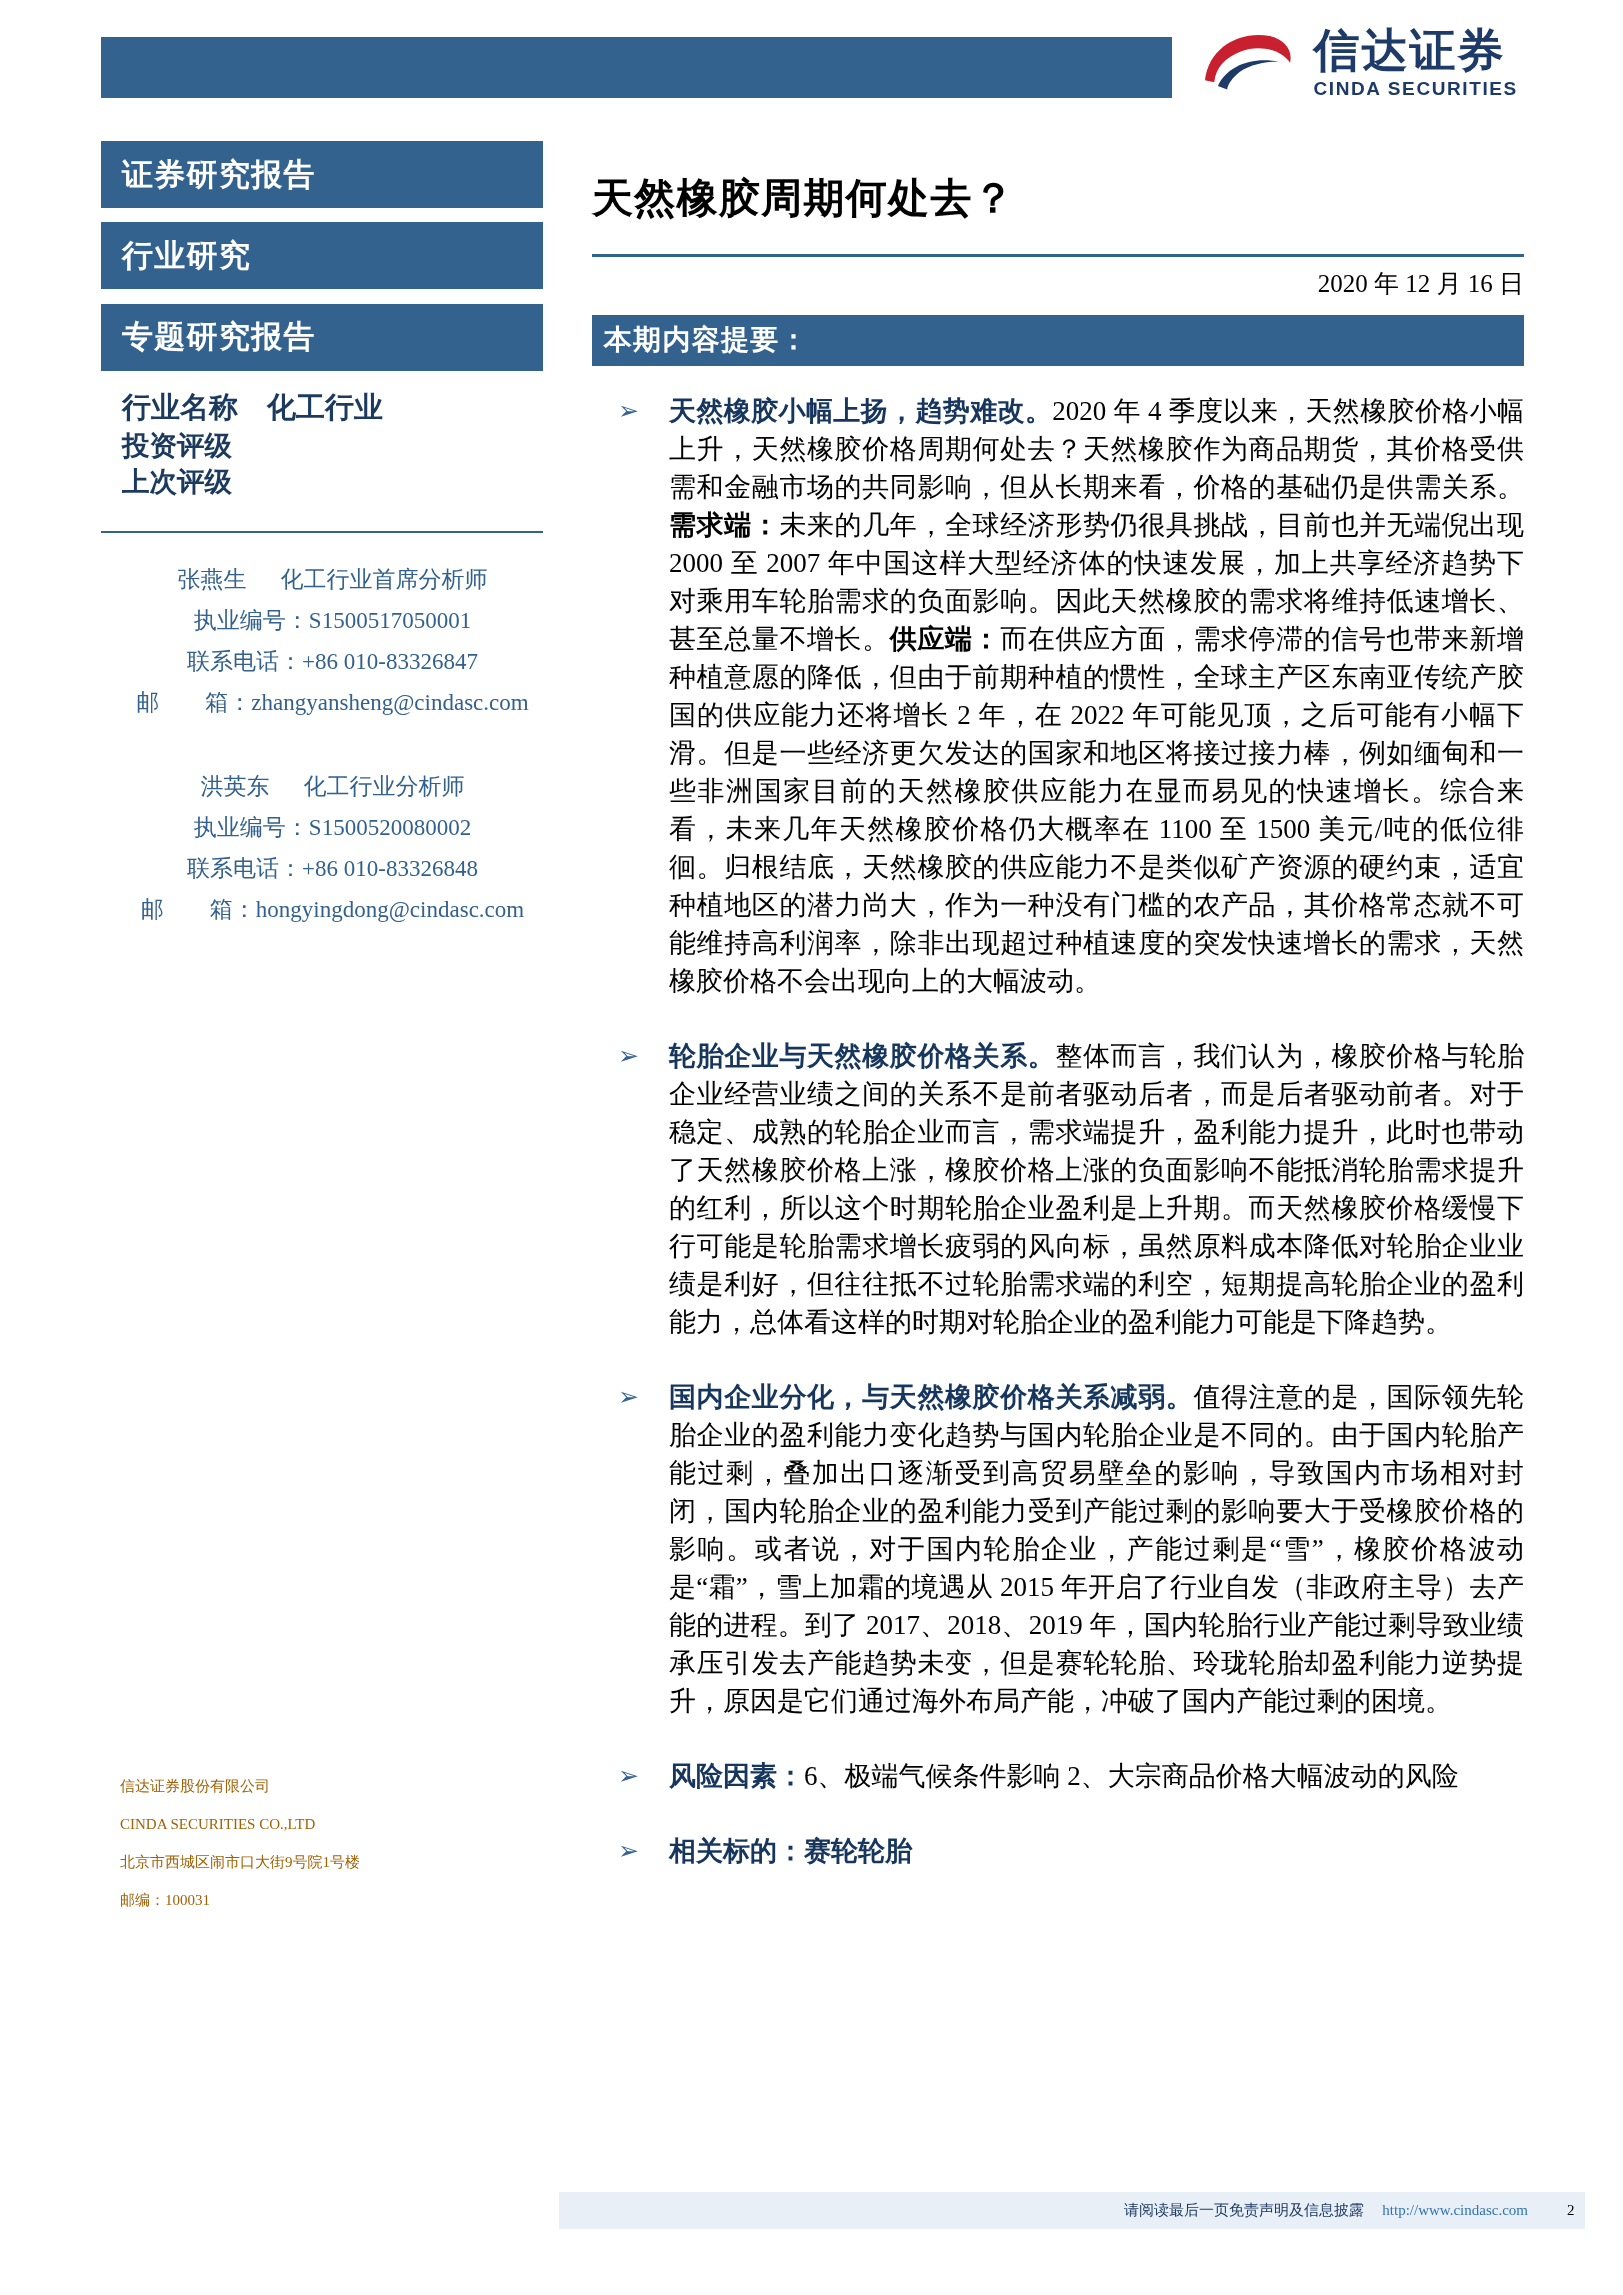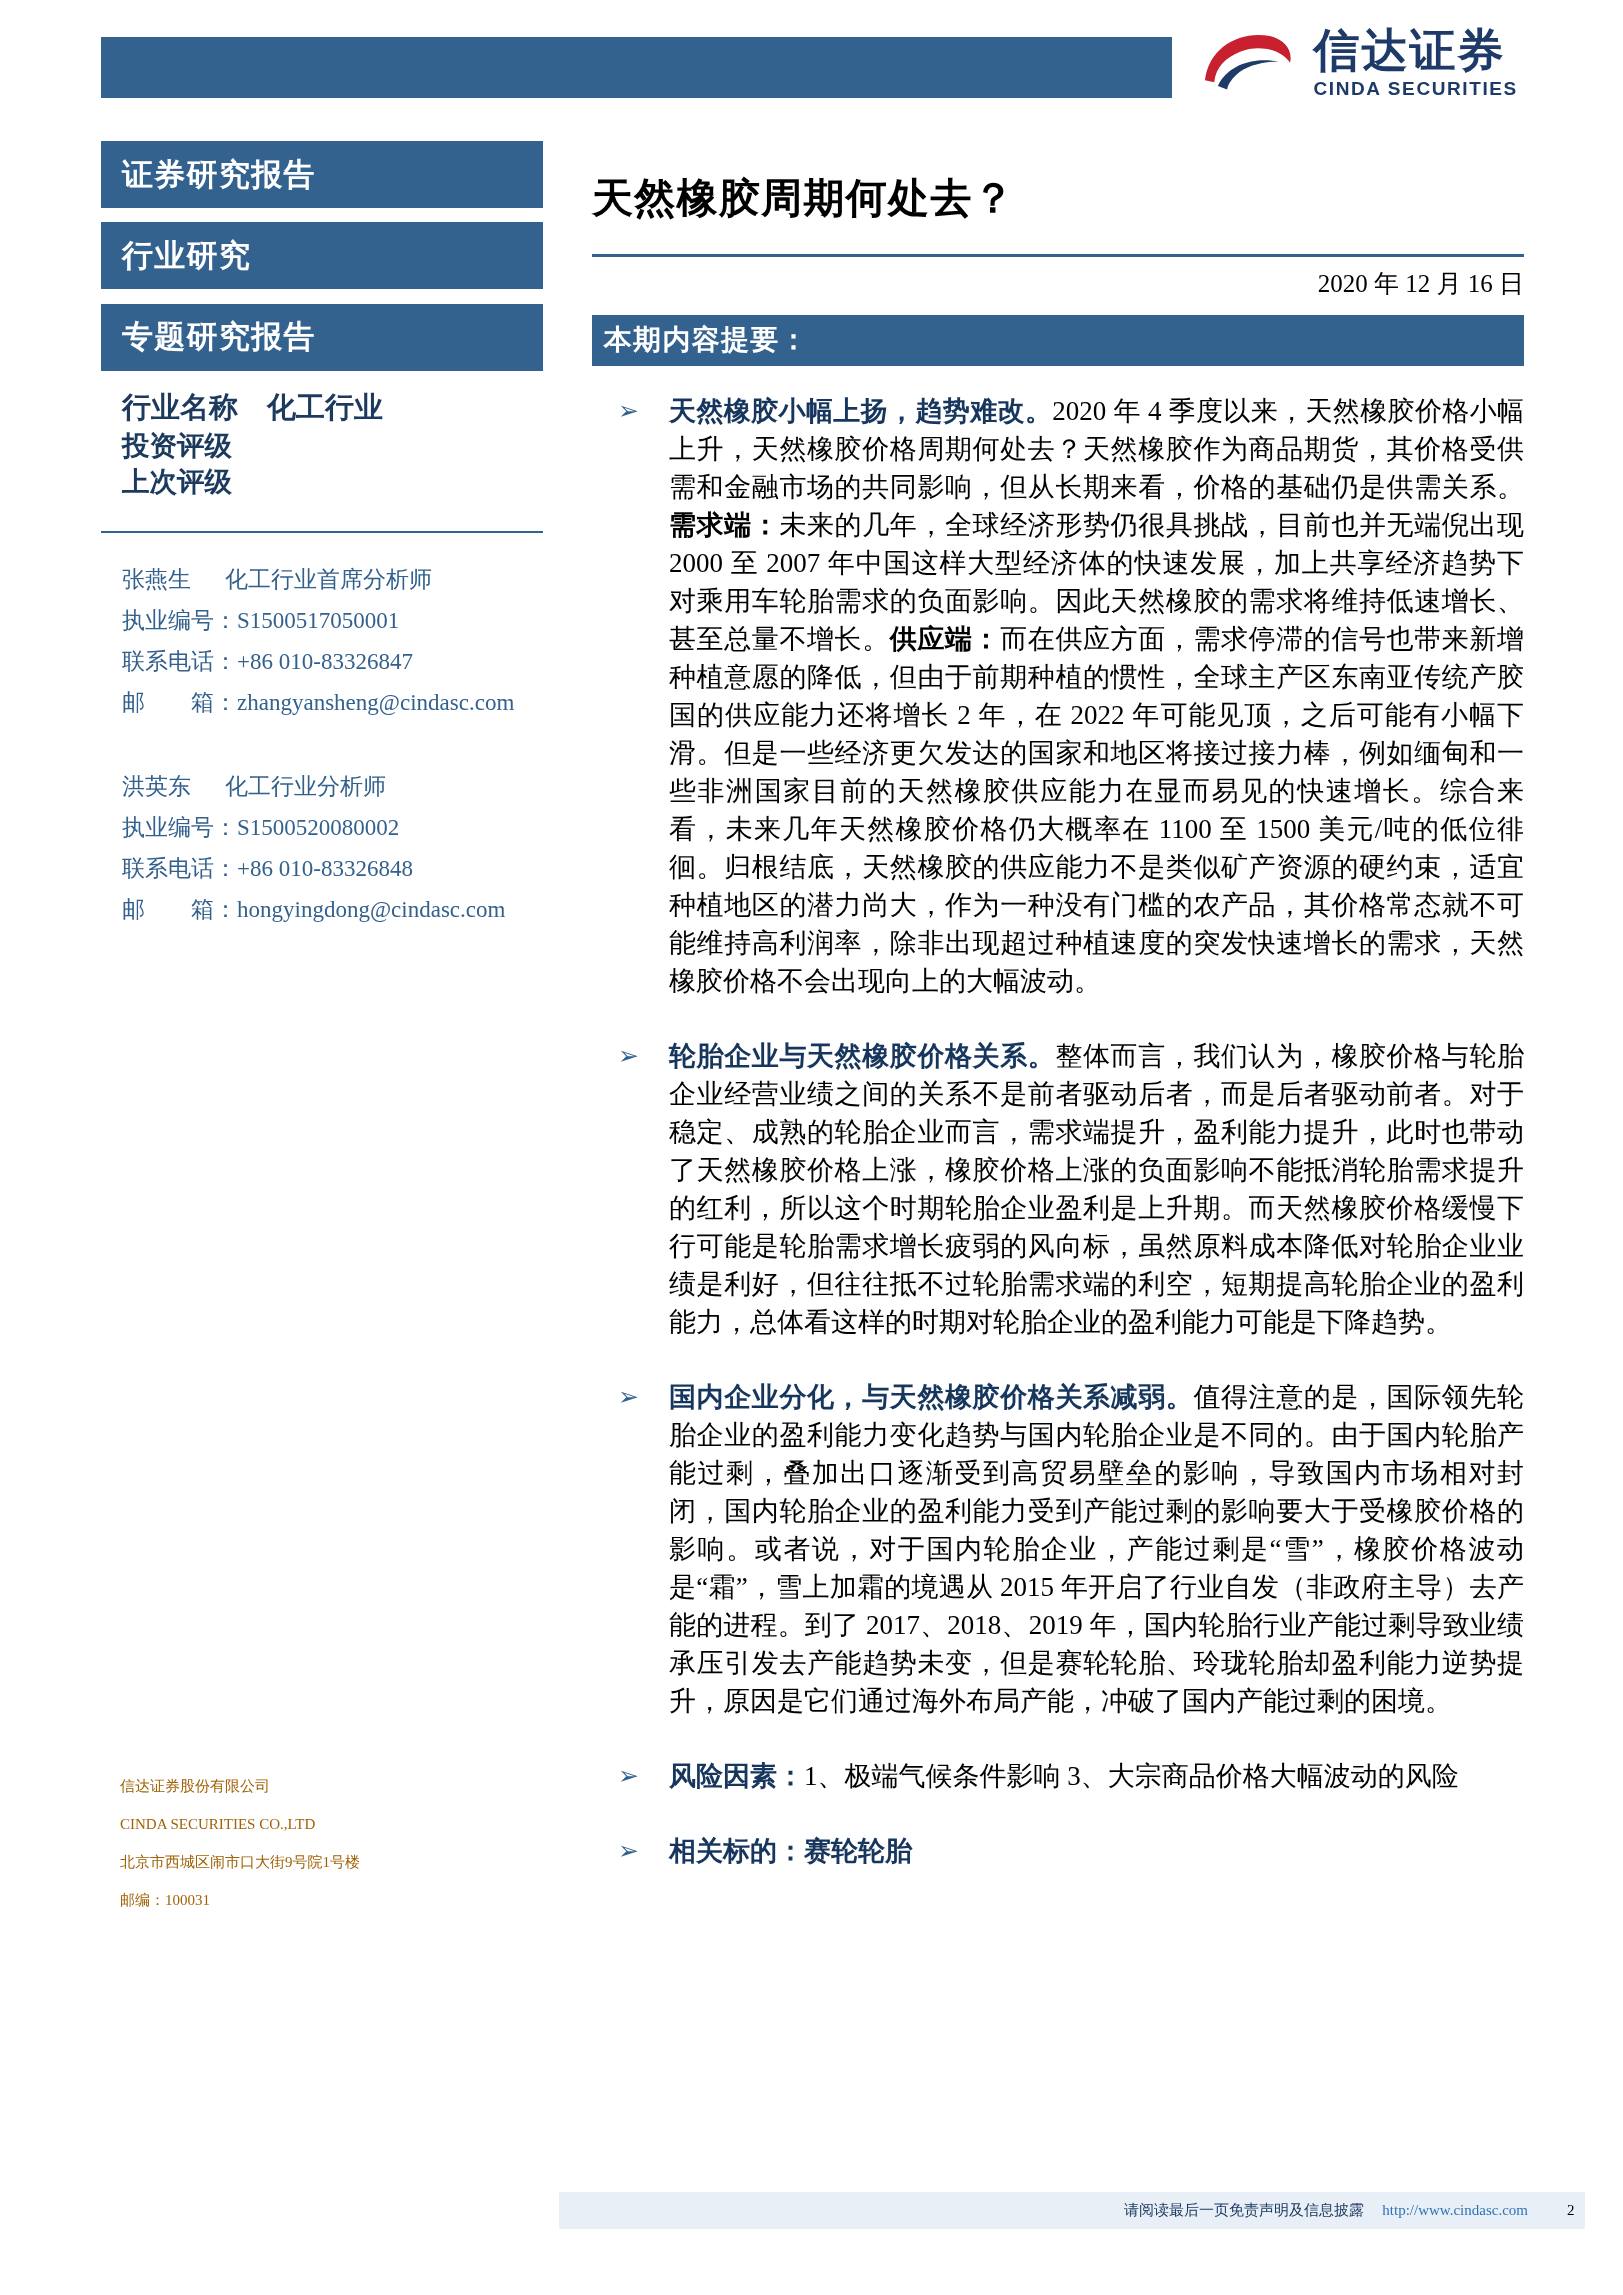--- a/index.html
+++ b/index.html
@@ -17,21 +17,21 @@
   .logo-text .en { font-size:19px; font-weight:bold; color:#1d3a68; letter-spacing:1.6px; margin-top:2.6px;
                    font-family:"Liberation Sans","DejaVu Sans",sans-serif; }
 
   .sidebar { position:absolute; left:101px; top:141px; width:442px; }
   .side-box { height:67px; margin-bottom:14.4px; background:#33628e; color:#fff; font-weight:bold;
               font-size:31px; display:flex; align-items:center; padding-left:21px; letter-spacing:1.3px; }
   .industry-row { margin-top:17px; font-size:29px; font-weight:bold; color:#1c3a5e; padding-left:21px; }
   .industry-row .val { margin-left:29px; }
   .rating { font-size:27.5px; font-weight:bold; color:#1c3a5e; padding-left:21px; }
   .side-divider { margin-top:31px; border-top:2.6px solid #33628e; }
-  .analyst { margin-top:26px; padding-left:21px; color:#33618e; font-size:23px; line-height:41px; }
+  .analyst { margin-top:26px; padding-left:21px; color:#33618e; font-size:23px; line-height:41px;text-align:center; }
   .analyst .atitle { margin-left:34px; }
   .analyst + .analyst { margin-top:43px; }
 
   .company { position:absolute; left:120px; top:1767px; color:#a16207; font-size:15px; line-height:38px; }
 
   .main { position:absolute; left:592px; top:171px; width:932px; }
   .title { font-size:41px; font-weight:bold; color:#000; letter-spacing:1.3px;
            font-family:"Liberation Sans","DejaVu Sans",sans-serif; }
   .rule { margin-top:27.5px; height:3.3px; background:#33628e; }
   .date { margin-top:10.5px; text-align:right; font-size:25px; color:#000; }
@@ -124,21 +124,21 @@
       <p class="btext"><span class="lead">轮胎企业与天然橡胶价格关系。</span><span>整体而言，我们认为，橡胶价格与轮胎企业经营业绩之间的关系不是前者驱动后者，而是后者驱动前者。对于稳定、成熟的轮胎企业而言，需求端提升，盈利能力提升，此时也带动了天然橡胶价格上涨，橡胶价格上涨的负面影响不能抵消轮胎需求提升的红利，所以这个时期轮胎企业盈利是上升期。而天然橡胶价格缓慢下行可能是轮胎需求增长疲弱的风向标，虽然原料成本降低对轮胎企业业绩是利好，但往往抵不过轮胎需求端的利空，短期提高轮胎企业的盈利能力，总体看这样的时期对轮胎企业的盈利能力可能是下降趋势。</span></p>
     </div>
 
     <div class="bullet">
       <span class="marker">➢</span>
       <p class="btext"><span class="lead">国内企业分化，与天然橡胶价格关系减弱。</span><span>值得注意的是，国际领先轮胎企业的盈利能力变化趋势与国内轮胎企业是不同的。由于国内轮胎产能过剩，叠加出口逐渐受到高贸易壁垒的影响，导致国内市场相对封闭，国内轮胎企业的盈利能力受到产能过剩的影响要大于受橡胶价格的影响。或者说，对于国内轮胎企业，产能过剩是“雪”，橡胶价格波动是“霜”，雪上加霜的境遇从 2015 年开启了行业自发（非政府主导）去产能的进程。到了 2017、2018、2019 年，国内轮胎行业产能过剩导致业绩承压引发去产能趋势未变，但是赛轮轮胎、玲珑轮胎却盈利能力逆势提升，原因是它们通过海外布局产能，冲破了国内产能过剩的困境。</span></p>
     </div>
 
     <div class="bullet">
       <span class="marker">➢</span>
-      <p class="btext"><span class="lead">风险因素：</span><span>1、极端气候条件影响 3、大宗商品价格大幅波动的风险</span></p>
+      <p class="btext"><span class="lead">风险因素：</span><span>6、极端气候条件影响 2、大宗商品价格大幅波动的风险</span></p>
     </div>
 
     <div class="bullet">
       <span class="marker">➢</span>
       <p class="btext"><span class="lead">相关标的：</span><span class="lead">赛轮轮胎</span></p>
     </div>
 
   </div>
 </main>
 

